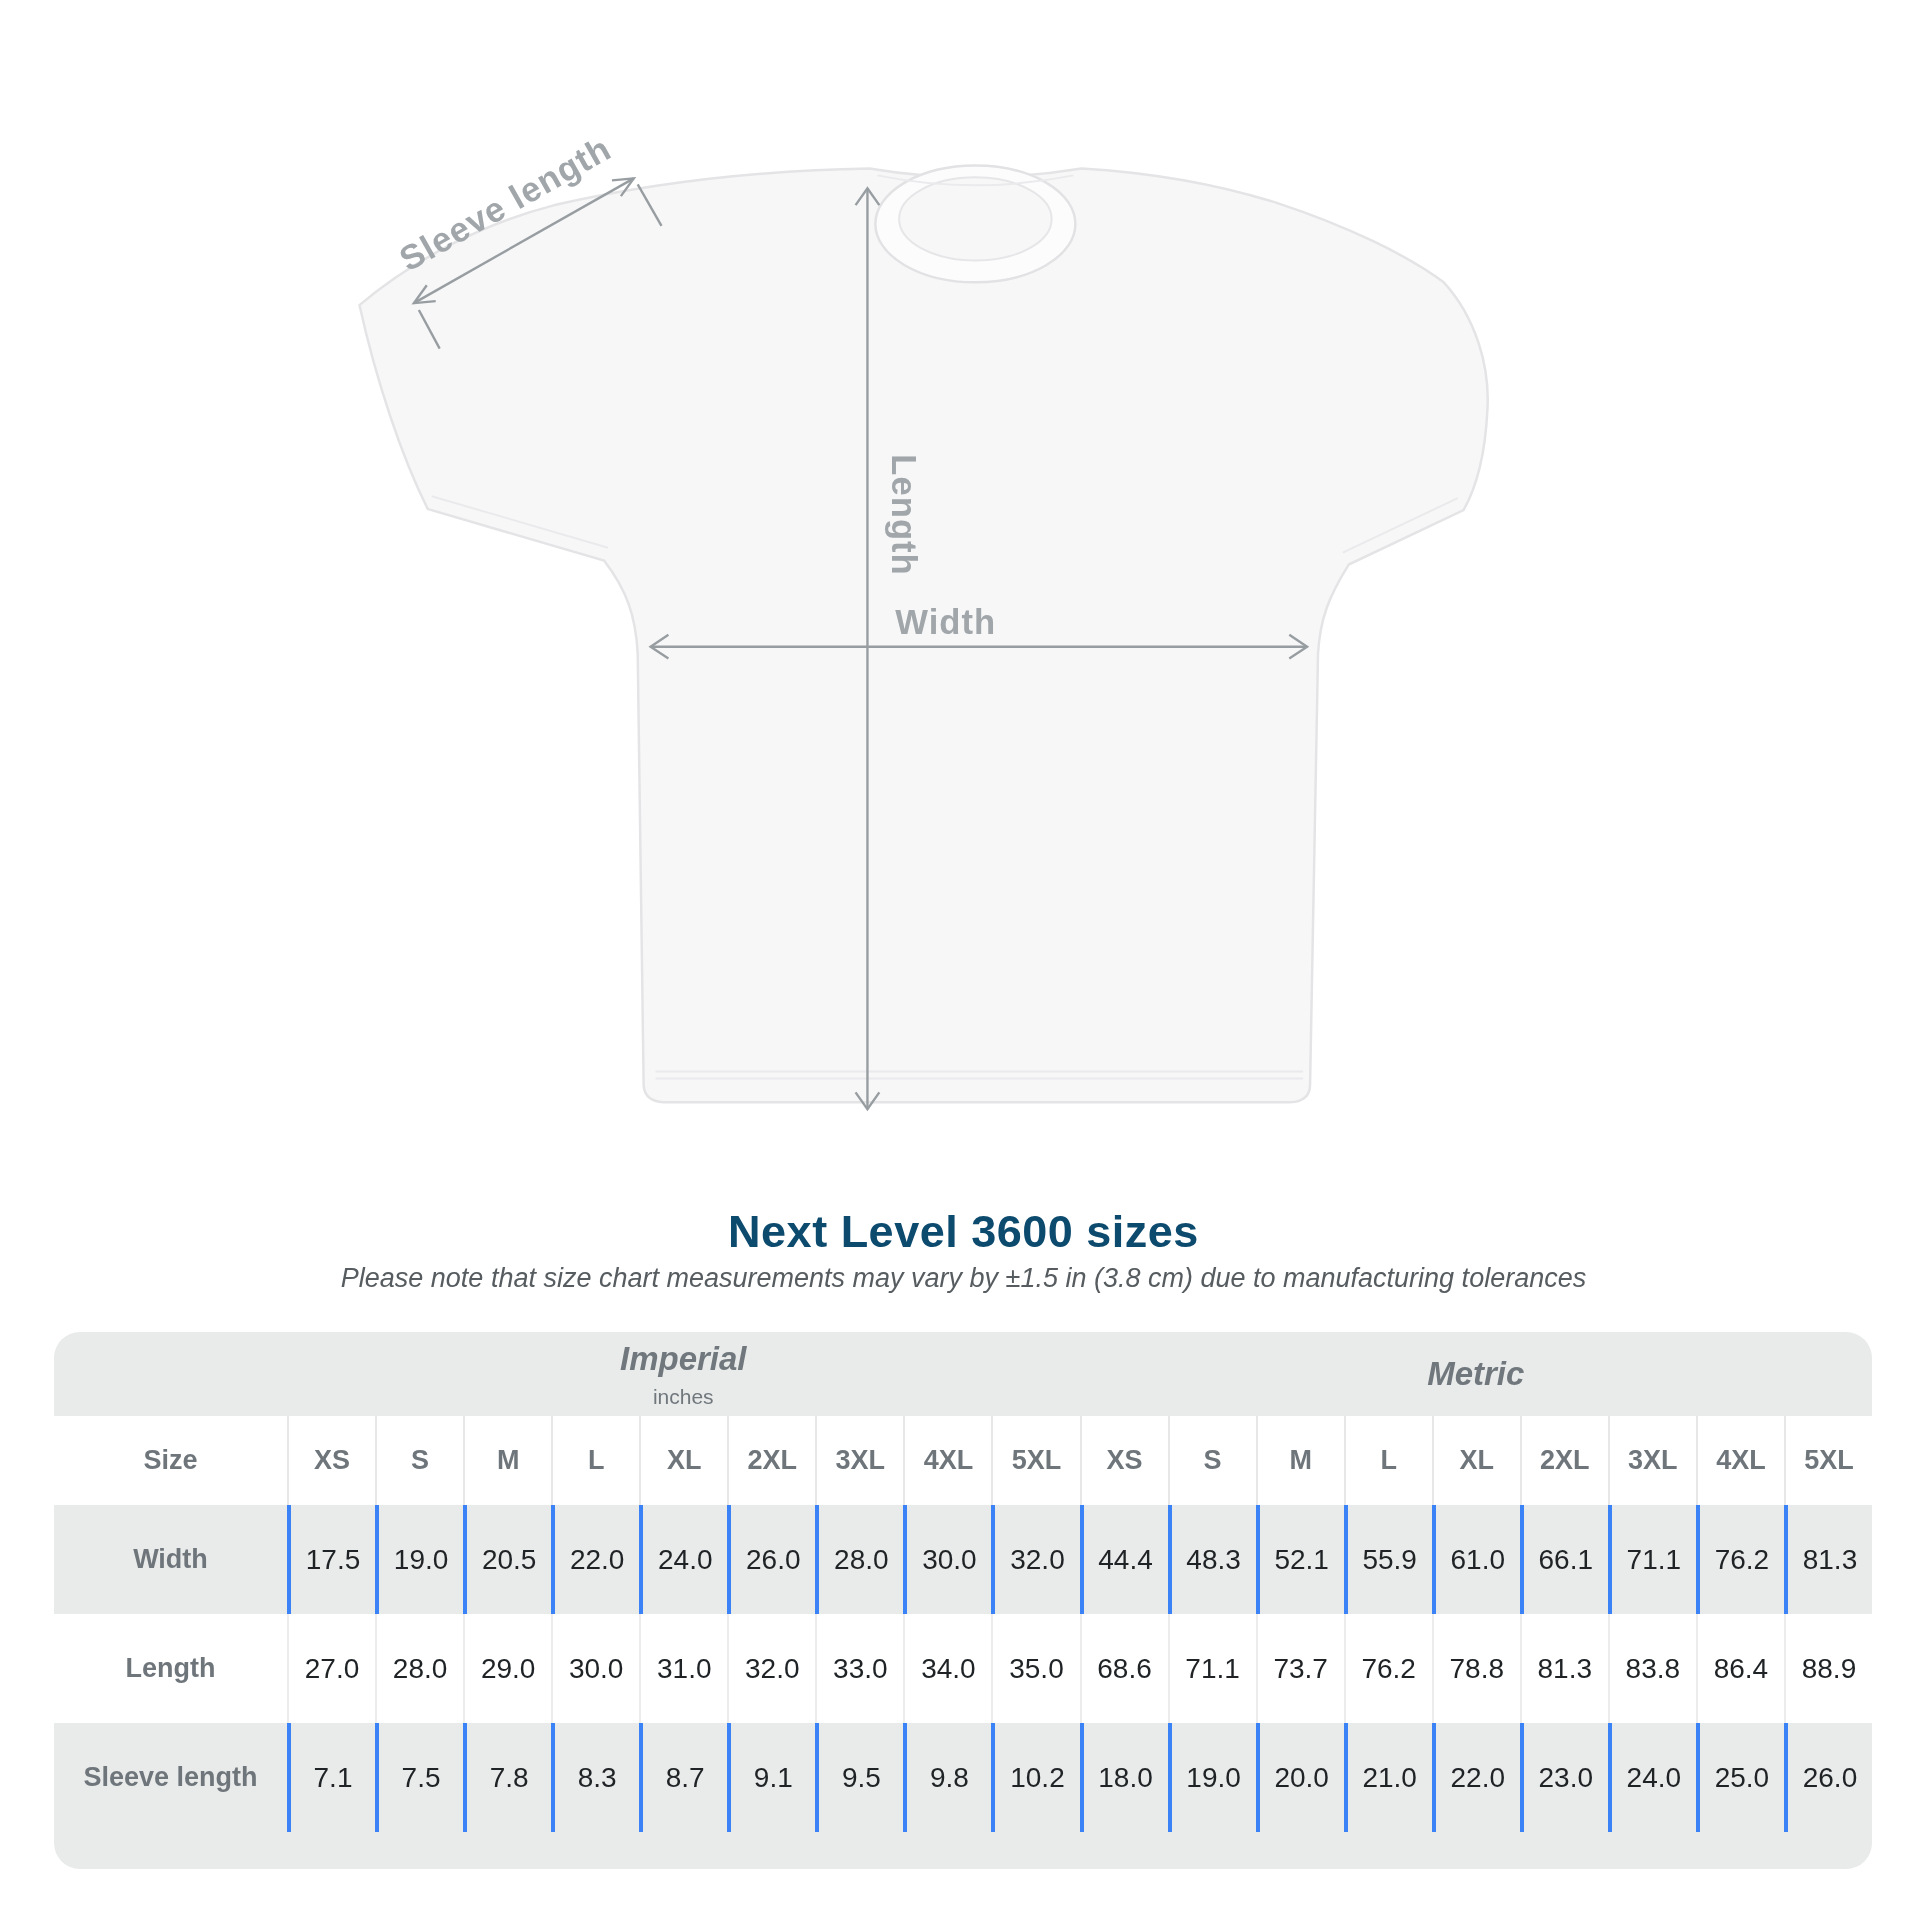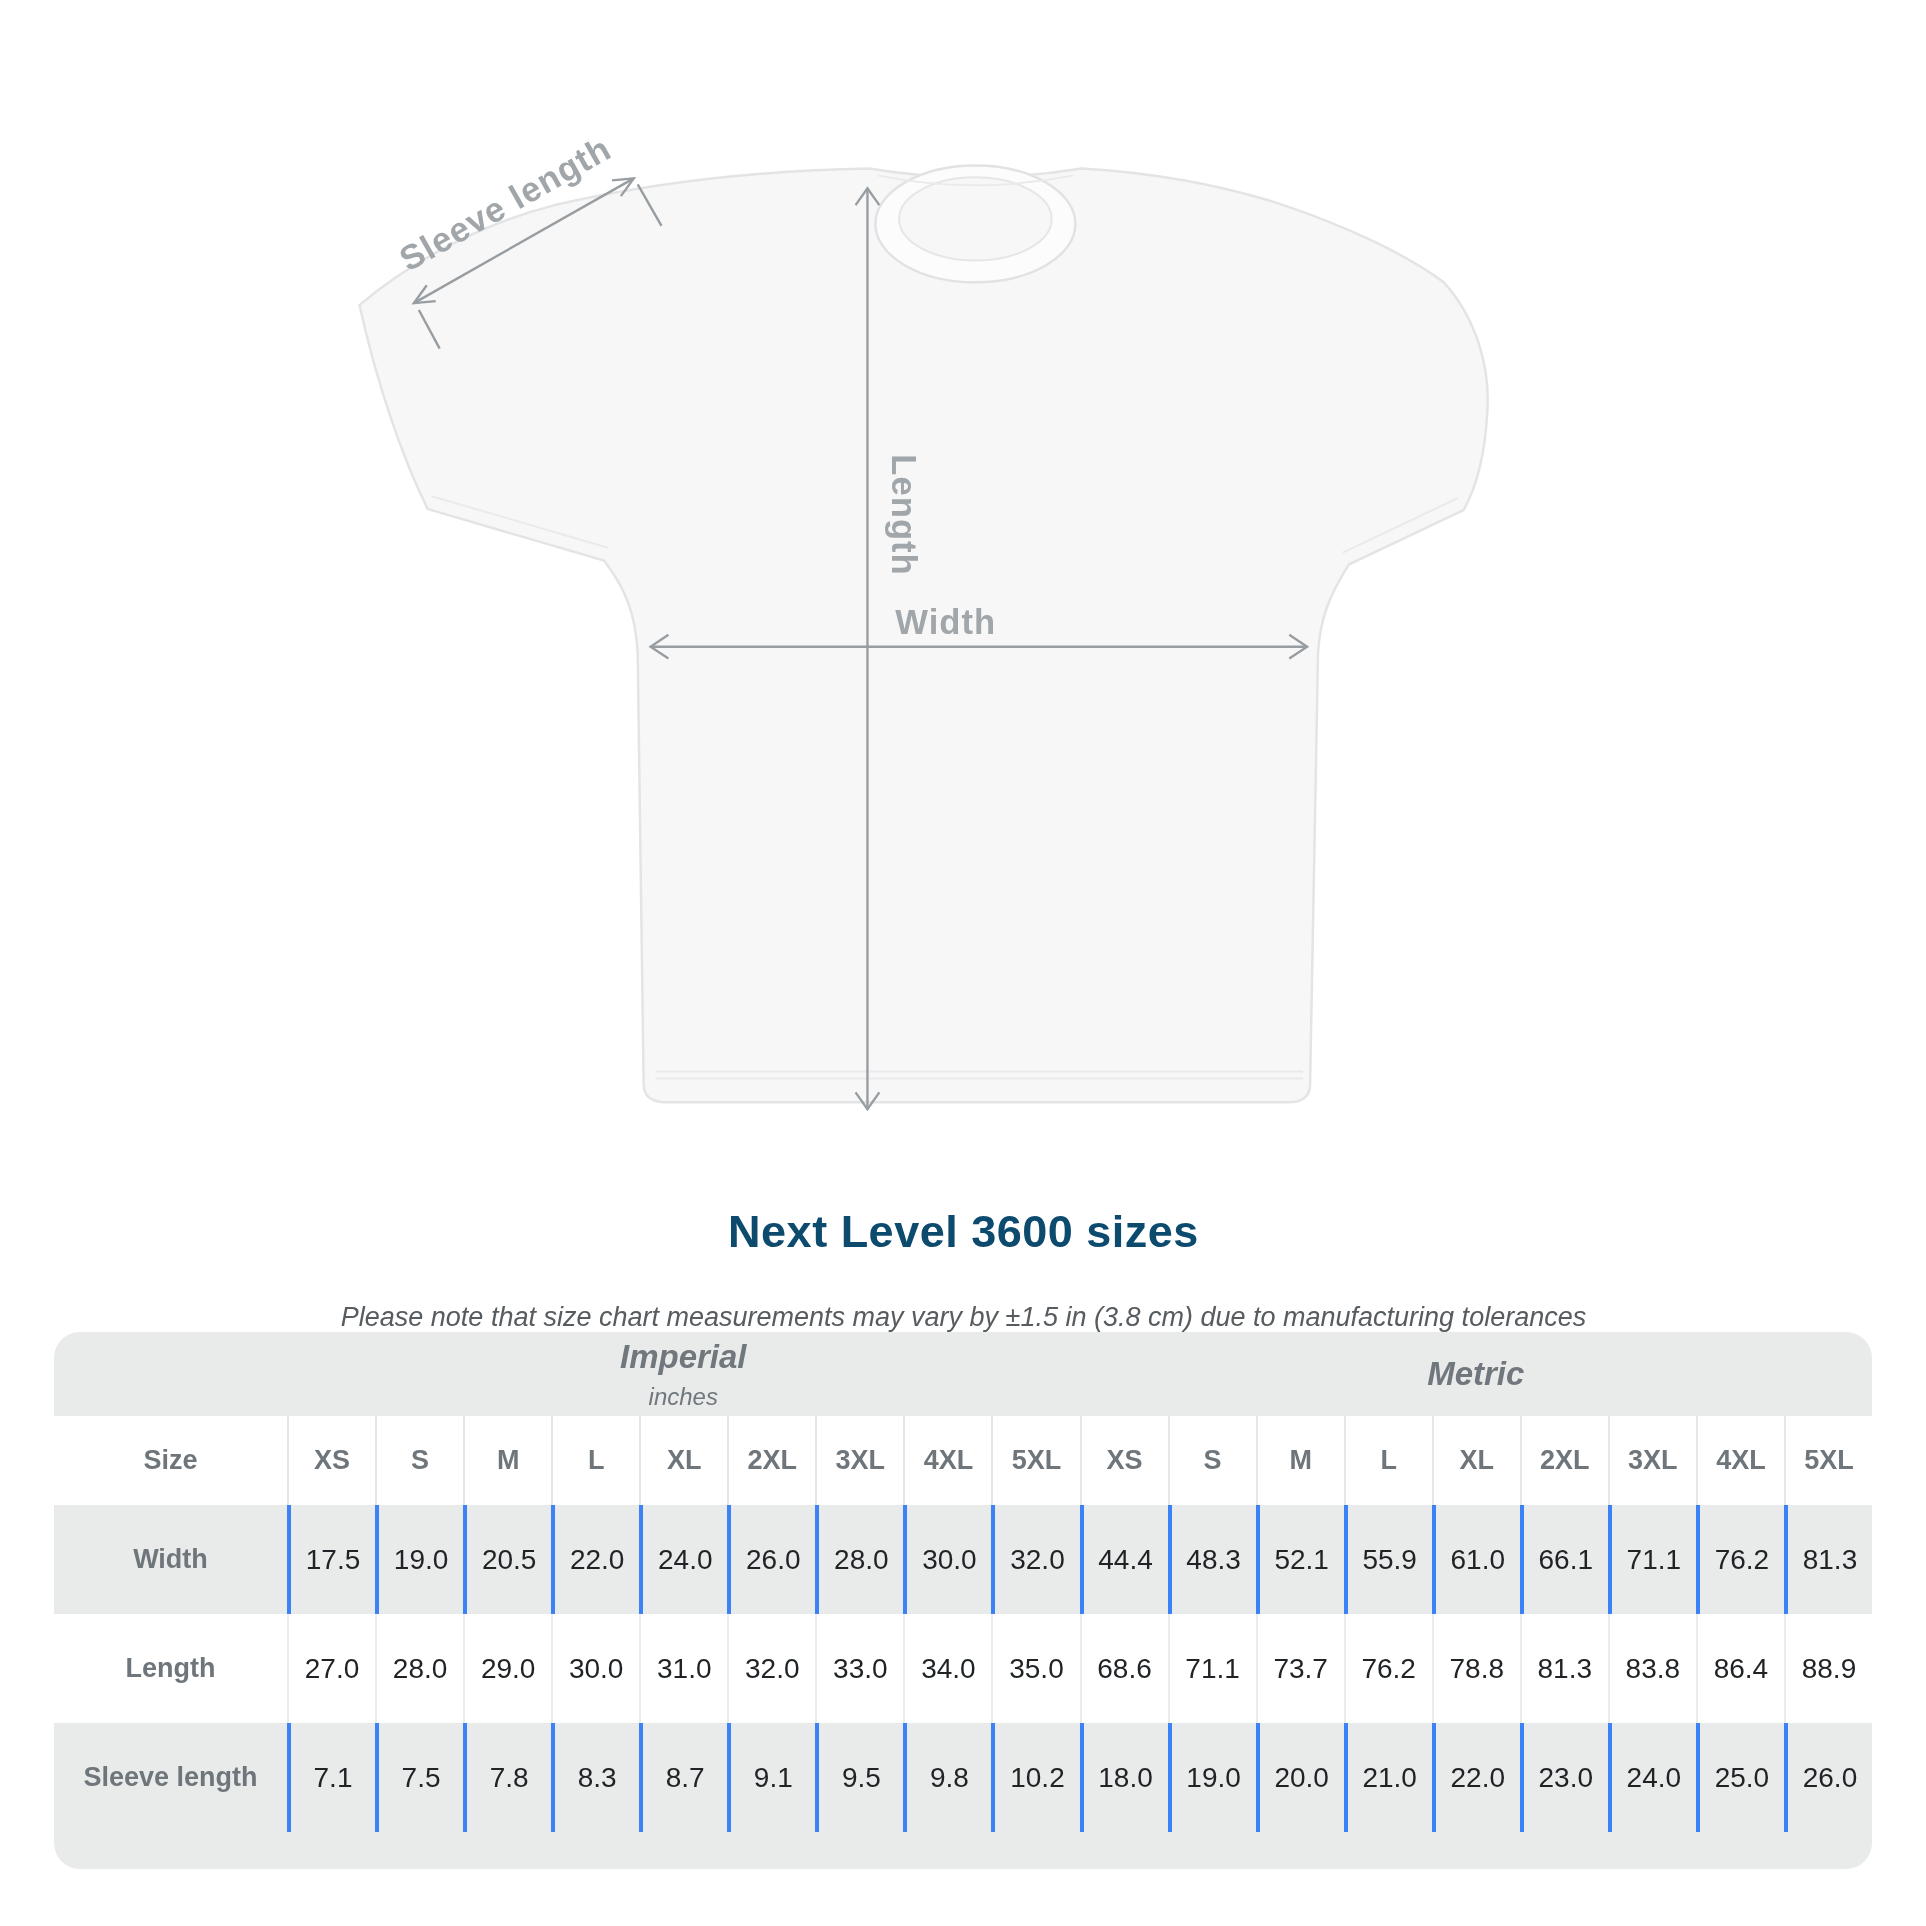--- a/index.html
+++ b/index.html
@@ -15,33 +15,33 @@
   .shirt-seam{stroke:#eaeaec;stroke-width:2;fill:none;}
   .collar-outer{fill:#fcfcfd;stroke:#e2e2e4;stroke-width:2.5;}
   .collar-inner{fill:#f7f7f8;stroke:#e6e6e8;stroke-width:2;}
   
   .title{
     position:absolute;left:0;top:1206px;width:100%;text-align:center;
     font-size:45px;font-weight:bold;color:#0c4a6e;letter-spacing:0.5px;
   }
   .subtitle{
     position:absolute;left:0;top:1263px;width:100%;text-align:center;
-    font-size:27px;font-style:italic;color:#565c5f;margin-top:39px;
+    font-size:27px;font-style:italic;color:#565c5f;
   }
   
   .size-table{
     position:absolute;left:54px;top:1332px;width:1818px;height:537px;
     background:#e9eaea;border-radius:26px;overflow:hidden;
   }
   .unit-band{
     display:grid;grid-template-columns:233px 1fr 1fr;height:84px;align-items:center;
   }
   .unit-group{text-align:center;color:#70787d;}
   .unit-name{font-size:33px;font-weight:bold;font-style:italic;}
-  .unit-sub{font-size:24px;font-style:italic;margin-top:7px;}
+  .unit-sub{font-size:21px;margin-top:7px;}
   .t-row{
     display:grid;grid-template-columns:233px repeat(18,1fr);
   }
   .t-row.head{height:89px;background:#ffffff;}
   .t-row.data{height:109px;}
   .t-row.gray{background:#e9eaea;}
   .t-row.white{background:#ffffff;}
   .cell{
     display:flex;align-items:center;justify-content:center;
     font-size:28px;color:#1f2325;

